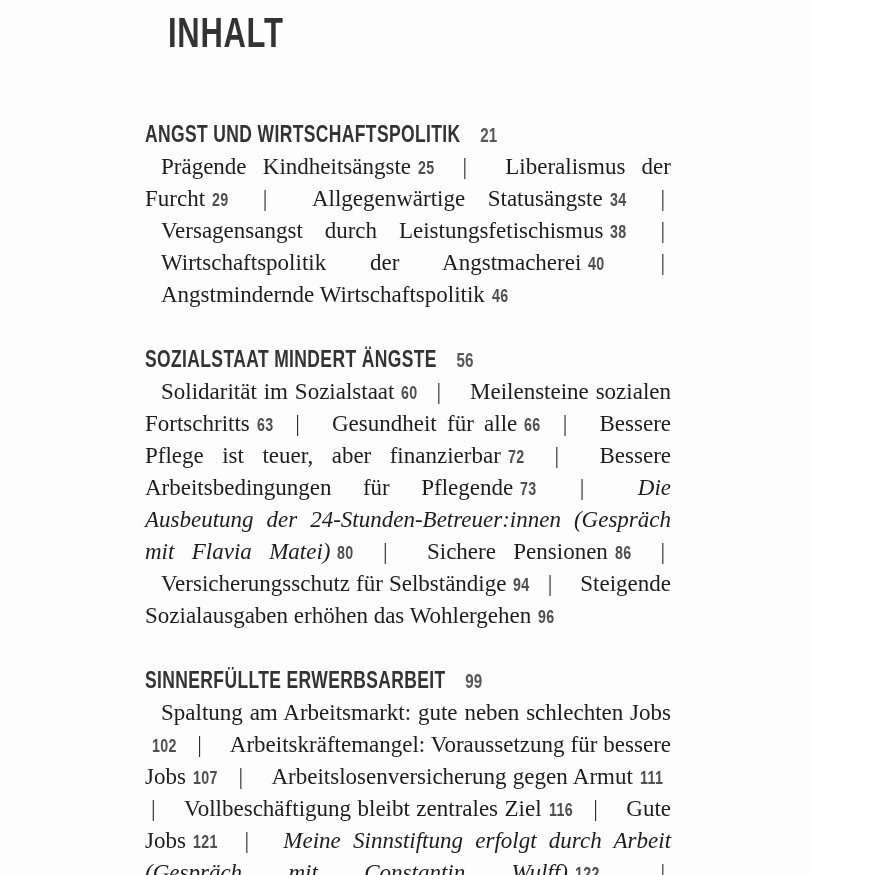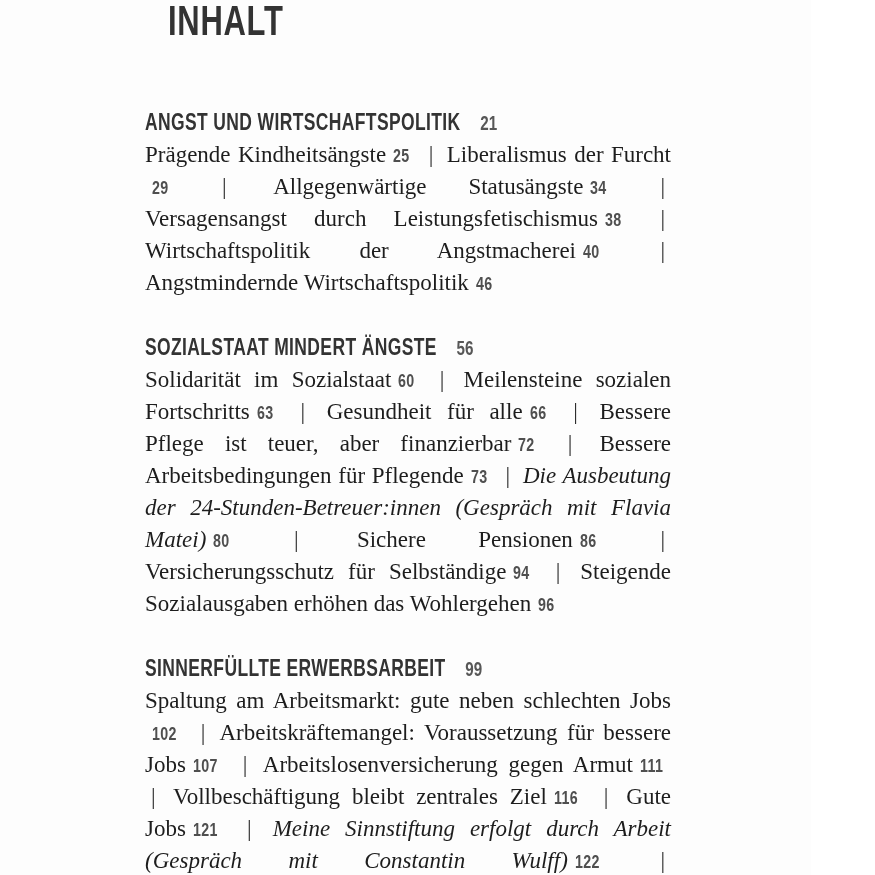--- a/index.html
+++ b/index.html
@@ -8,21 +8,21 @@
     --number-color:#4f4f4f;
     --heading-number-color:#575757;
     --page-bg:#fdfdfd;
   }
   *{margin:0;padding:0;box-sizing:border-box;}
   html,body{background:#ffffff;}
   .book-page{
     position:relative;
     width:811px;height:875px;
     background:var(--page-bg);
-    padding:0 140px 0 145px;
+    padding:12px 140px 0 145px;
     overflow:hidden;
     font-family:"Liberation Serif",serif;
   }
   
   .page-title{
     display:block;
     font-family:"Liberation Sans",sans-serif;
     font-weight:700;
     font-size:43px;
     line-height:40px;
@@ -52,21 +52,21 @@
     letter-spacing:0;
   }
   .entries{
     font-size:23px;
     line-height:32px;
     color:var(--body-color);
     text-align:justify;
     hyphens:auto;
     -webkit-hyphens:auto;
   }
-  .entry .e-text{color:var(--body-color);}
+  .entry .e-text{color:var(--body-color);margin-left:16px;}
   .entry.italic .e-text{font-style:italic;}
   .e-page{
     display:inline-block;
     font-family:"Liberation Sans",sans-serif;
     font-weight:700;
     font-size:19px;
     line-height:1;
     color:var(--number-color);
     transform:scaleX(0.75);
     transform-origin:0 50%;

